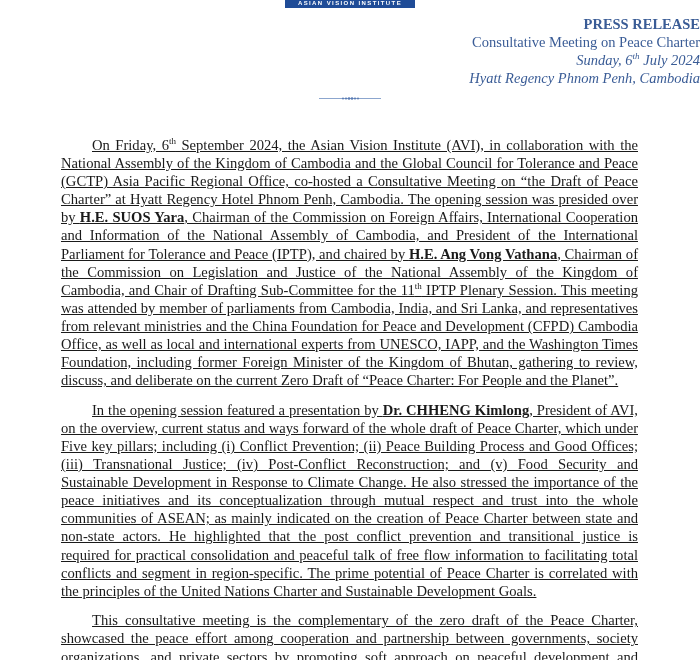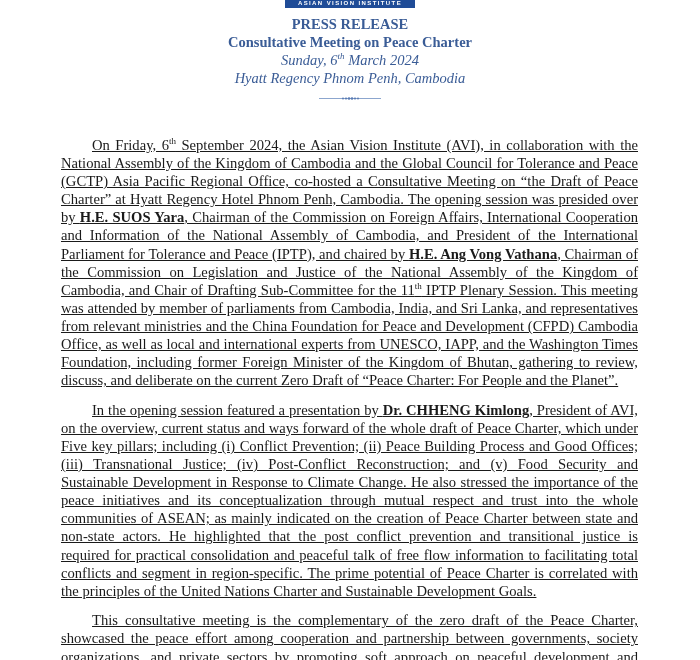--- a/index.html
+++ b/index.html
@@ -35,30 +35,30 @@
       letter-spacing: 1.4px;
       text-align: center;
       line-height: 6px;
       overflow: hidden;
     }
     .header {
       position: absolute;
       left: 0;
       top: 15px;
       width: 700px;
-      text-align: center;
+      text-align: right;
       color: #3a5c96;
     }
     .header .pr {
       font-weight: bold;
       font-size: 14.5px;
       line-height: 18px;
     }
     .header .title {
-      font-weight: bold;
+      font-weight: normal;
       font-size: 14.5px;
       line-height: 18px;
     }
     .header .date, .header .venue {
       font-style: italic;
       font-size: 14.5px;
       line-height: 18px;
     }
     .header sup { font-size: 9px; line-height: 0; }
     .divider {
@@ -91,21 +91,21 @@
 
 <div class="page">
 
   <div class="logo-bar">
     <span>ASIAN VISION INSTITUTE</span>
   </div>
 
   <div class="header">
     <div class="pr">PRESS RELEASE</div>
     <div class="title">Consultative Meeting on Peace Charter</div>
-    <div class="date"><span>Sunday, 6</span><sup>th</sup><span> March 2024</span></div>
+    <div class="date"><span>Sunday, 6</span><sup>th</sup><span> July 2024</span></div>
     <div class="venue">Hyatt Regency Phnom Penh, Cambodia</div>
   </div>
 
   <svg class="divider" viewBox="0 0 62 3">
     <line x1="0" y1="1.5" x2="62" y2="1.5" stroke="#6f8fc2" stroke-width="0.8"></line>
     <g fill="#5a7cb4">
       <ellipse cx="24" cy="1.5" rx="1" ry="0.9"></ellipse>
       <ellipse cx="27" cy="1.5" rx="1.2" ry="1.1"></ellipse>
       <ellipse cx="30" cy="1.5" rx="1.3" ry="1.2"></ellipse>
       <ellipse cx="33" cy="1.5" rx="1.3" ry="1.2"></ellipse>

